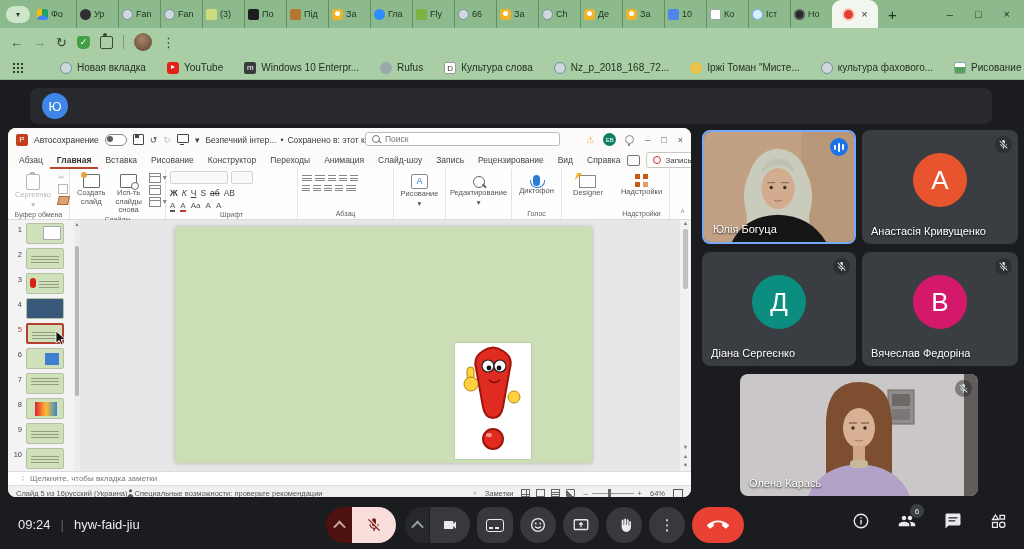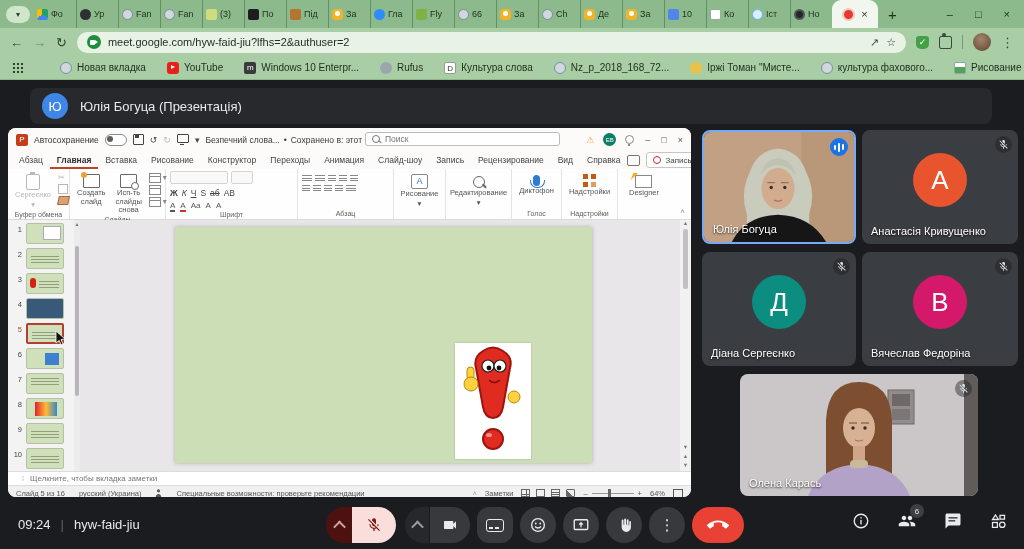--- a/index.html
+++ b/index.html
@@ -212,21 +212,21 @@
               text-align:justify;letter-spacing:.2px;}
   .excl{position:absolute;left:280px;top:116px;width:76px;height:116px;background:#fff;box-shadow:0 0 2px rgba(0,0,0,.2);}
   .vscroll{position:absolute;right:0;top:0;bottom:0;width:11px;background:#f2f1f2;display:flex;flex-direction:column;align-items:center;font-size:5.5px;color:#777;}
   .vscroll .thumb{width:5px;height:60px;background:#c2c0c2;border-radius:2px;margin:3px 0;}
   .vscroll .bot{margin-top:auto;display:flex;flex-direction:column;gap:3px;padding-bottom:3px;align-items:center;}
   
   .ppt-notes{height:13px;background:#fff;border-top:1px solid #dcdcdc;display:flex;align-items:center;gap:6px;
              padding-left:14px;font-size:8px;color:#777;}
   .noteshandle{color:#999;font-size:7px;}
   .ppt-status{height:14px;background:#f1f0f0;border-top:1px solid #dcdcdc;display:flex;align-items:center;
-              gap:14px;padding:0 8px;font-size:7.5px;color:#555;}
+              gap:0;padding:0 8px;font-size:7.5px;color:#555;}
   .accic{display:inline-flex;}
   .st-right{margin-left:auto;display:flex;align-items:center;gap:8px;}
   .viewics{display:flex;gap:6px;}
   .vic{width:9px;height:8px;border:1px solid #666;box-sizing:border-box;}
   .vic.grid{background:linear-gradient(#666,#666) 4px 0/1px 8px no-repeat,linear-gradient(#666,#666) 0 3.5px/9px 1px no-repeat;}
   .vic.lines{background:repeating-linear-gradient(#0000 0 1.5px,#666 1.5px 2.5px);}
   .vic.play{border-radius:1px;background:linear-gradient(45deg,#666 40%,#0000 40%);}
   .zoomctl{display:flex;align-items:center;gap:4px;}
   .ztrack{width:42px;height:1px;background:#999;position:relative;}
   .zknob{position:absolute;left:16px;top:-3.5px;width:3px;height:8px;background:#666;}
@@ -328,26 +328,20 @@
       <span>–</span>
       <span>□</span>
       <span>×</span>
     </div>
   </div>
 
   <div class="toolbar">
     <span class="navbtn">←</span>
     <span class="navbtn dim">→</span>
     <span class="navbtn">↻</span>
-    <div class="urlpill">
-      <span class="meetbadge"></span>
-      <span class="urltext">meet.google.com/hyw-faid-jiu?lfhs=2&amp;authuser=2</span>
-      <span class="pill-ic">↗</span>
-      <span class="pill-ic">☆</span>
-    </div>
     <span class="ext-shield">✓</span>
     <span class="puzzle"></span>
     <span class="tdivider"></span>
     <span class="profile"></span>
     <span class="navbtn">⋮</span>
   </div>
 
   <div class="bookmarks">
     <span class="bmi bi-grid"></span>
     <span class="tdivider"></span>
@@ -387,38 +381,37 @@
         <span class="bmi bi-chart"></span>
         <span>Рисование поиска...</span>
       </div>
 
   </div>
 
   <div class="meet">
 
     <div class="presenter-bar">
       <span class="pav">Ю</span>
-      <span class="ptitle">Юлія Богуца (Презентація)</span>
     </div>
 
     <div class="ppt">
 
       <div class="ppt-titlebar">
         <span class="pptlogo">P</span>
         <span>Автосохранение</span>
         <span class="autosave-toggle"></span>
         <div class="qat">
           <span class="saveic"></span>
           <span>↺</span>
           <span class="dim">↻</span>
           <span class="monic"></span>
           <span>▾</span>
         </div>
         <div class="doc-title">
-          <span>Безпечний слова...</span>
+          <span>Безпечний інтер...</span>
           <span>•</span>
           <span>Сохранено в: этот компьютер</span>
           <span>▾</span>
         </div>
         <div class="ppt-search">
           <span class="mag"></span>
           <span>Поиск</span>
         </div>
         <div class="tb-right">
           <span class="warnic">⚠</span>
@@ -574,39 +567,39 @@
           <div class="rgrp-body" style="justify-content:center;width:100%">
             <div class="bigbtn">
               <span class="micic"></span>
               <span class="lbl">Диктофон</span>
             </div>
           </div>
           <div class="rgrp-label">
               <span>Голос</span>
             </div>
         </div>
+        <div class="rgrp" style="width:52px;border-right:none">
+          <div class="rgrp-body" style="justify-content:center;width:100%">
+            <div class="bigbtn">
+              <span class="desic"></span>
+              <span class="lbl">Designer</span>
+            </div>
+          </div>
+          <div class="rgrp-label"></div>
+        </div>
         <div class="rgrp" style="width:56px">
           <div class="rgrp-body" style="justify-content:center;width:100%">
             <div class="bigbtn">
               <span class="addinic"></span>
               <span class="lbl">Надстройки</span>
             </div>
           </div>
           <div class="rgrp-label">
               <span>Надстройки</span>
             </div>
-        </div>
-        <div class="rgrp" style="width:52px;border-right:none">
-          <div class="rgrp-body" style="justify-content:center;width:100%">
-            <div class="bigbtn">
-              <span class="desic"></span>
-              <span class="lbl">Designer</span>
-            </div>
-          </div>
-          <div class="rgrp-label"></div>
         </div>
         <div class="ribcollapse">˄</div>
       </div>
 
       <div class="ppt-work">
         <div class="thumbs">
           <div class="throw">
               <span class="thnum">1</span>
               <span class="th">
                 <i class="imgw"></i>

